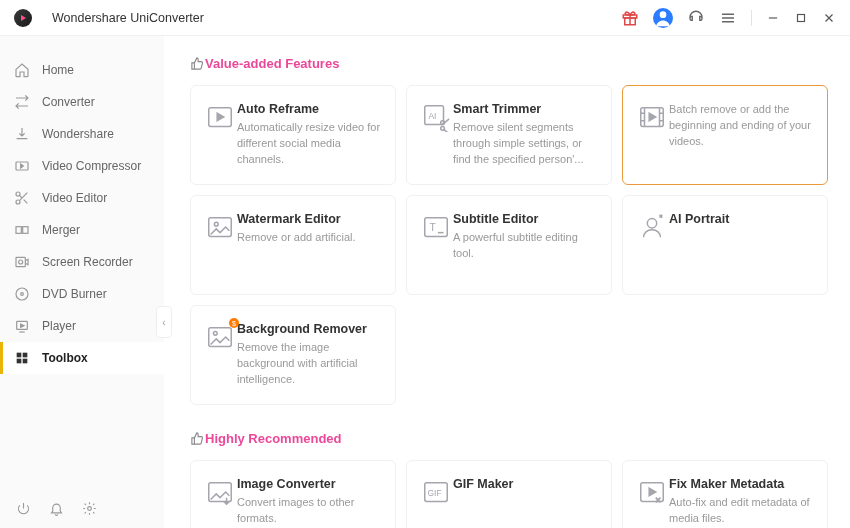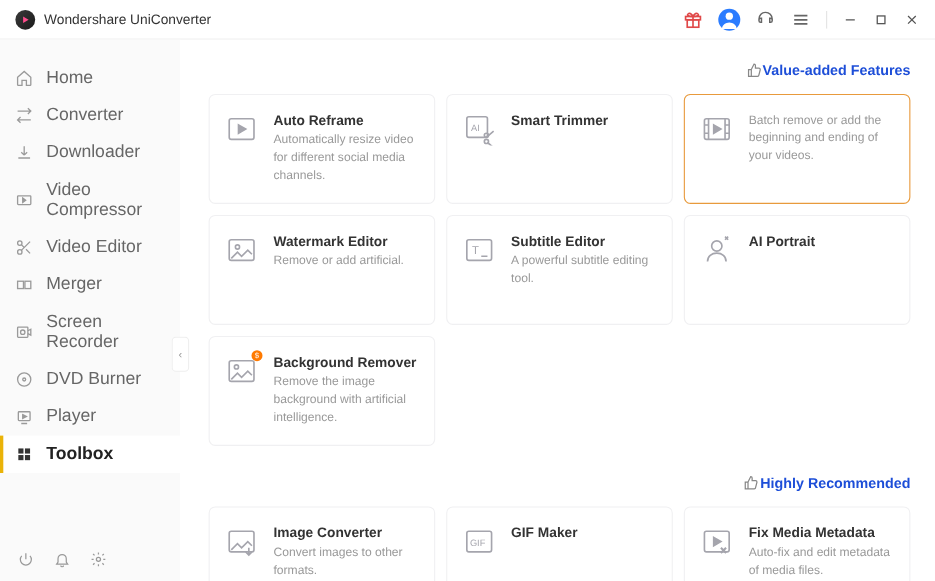--- a/index.html
+++ b/index.html
@@ -1,42 +1,42 @@
 <!DOCTYPE html>
 <html><head>
   <meta charset="utf-8">
   <style>
     * { margin: 0; padding: 0; box-sizing: border-box; }
     body { font-family: -apple-system, BlinkMacSystemFont, "Segoe UI", Arial, sans-serif; background: #f5f5f7; width: 850px; height: 528px; overflow: hidden; }
     .app { display: flex; flex-direction: column; height: 100%; background: #fff; }
     .titlebar { display: flex; align-items: center; height: 36px; padding: 0 14px; border-bottom: 1px solid #f0f0f0; }
-    .logo-group { display: flex; align-items: center; gap: 8px; }
+    .logo-group { display: flex; align-items: center; gap: 20px; }
     .logo-circle { width: 18px; height: 18px; border-radius: 50%; background: linear-gradient(135deg, #3a3a3a, #1a1a1a); display: flex; align-items: center; justify-content: center; }
     .logo-tri { width: 0; height: 0; border-left: 5px solid #ff4d8d; border-top: 3px solid transparent; border-bottom: 3px solid transparent; margin-left: 1px; }
     .app-title { font-size: 12.5px; color: #333; font-weight: 500; }
     .tb-spacer { flex: 1; }
     .tb-icons { display: flex; align-items: center; gap: 14px; }
     .tb-icon { width: 18px; height: 18px; color: #666; display: flex; align-items: center; justify-content: center; cursor: pointer; }
     .tb-user { width: 20px; height: 20px; border-radius: 50%; background: #2b7cff; display: flex; align-items: center; justify-content: center; }
     .tb-sep { width: 1px; height: 16px; background: #e3e3e3; }
     .win-ctrl { width: 14px; height: 14px; color: #555; cursor: pointer; display: flex; align-items: center; justify-content: center; }
     .body { display: flex; flex: 1; min-height: 0; }
     .sidebar { width: 164px; background: #fafafa; display: flex; flex-direction: column; padding-top: 18px; position: relative; }
-    .nav-item { display: flex; align-items: center; gap: 12px; padding: 8px 14px; font-size: 16px; color: #666; cursor: pointer; }
+    .nav-item { display: flex; align-items: center; gap: 12px; padding: 8px 14px; font-size: 12px; color: #666; cursor: pointer; }
     .nav-item.active { background: #fff; border-left: 3px solid #eab308; padding-left: 11px; color: #222; font-weight: 700; }
     .nav-icon { width: 16px; height: 16px; flex: none; color: #9a9a9a; display: flex; align-items: center; justify-content: center; }
     .nav-item.active .nav-icon { color: #333; }
     .side-footer { margin-top: auto; display: flex; gap: 18px; padding: 12px 16px; color: #999; }
     .side-footer .ic { width: 15px; height: 15px; cursor: pointer; }
     .collapse-tab { position: absolute; right: -8px; top: 270px; width: 16px; height: 32px; background: #fff; border: 1px solid #eee; border-radius: 4px; display: flex; align-items: center; justify-content: center; font-size: 10px; color: #999; cursor: pointer; }
     .main { flex: 1; background: #fff; padding: 20px 22px 0 26px; overflow-y: auto; }
-    .section-head { display: flex; align-items: center; gap: 0; margin-bottom: 14px; font-size: 13px; font-weight: 700; color: #1d4ed8; justify-content: flex-end; }
+    .section-head { display: flex; align-items: center; gap: 0; margin-bottom: 14px; font-size: 13px; font-weight: 700; color: #ec4899; }
     .s-ico { width: 15px; height: 15px; color: #888; }
     .cards { display: grid; grid-template-columns: repeat(3, 1fr); gap: 10px; margin-bottom: 26px; }
-    .card { display: flex; gap: 14px; padding: 16px 14px; border: 1px solid #f0f0f2; border-radius: 6px; background: #fff; cursor: pointer; min-height: 100px; }
+    .card { display: flex; gap: 2px; padding: 16px 14px; border: 1px solid #f0f0f2; border-radius: 6px; background: #fff; cursor: pointer; min-height: 100px; }
     .card.highlighted { border: 1.5px solid #e89a3c; }
     .card-icon { width: 30px; height: 30px; flex: none; color: #a5a5ad; display: flex; align-items: center; justify-content: center; position: relative; }
     .card-badge { position: absolute; top: -4px; right: -4px; width: 10px; height: 10px; border-radius: 50%; background: #ff7a00; color: #fff; font-size: 7px; display: flex; align-items: center; justify-content: center; }
     .card-body { flex: 1; }
     .card-title { font-size: 12.5px; font-weight: 600; color: #333; margin-bottom: 4px; }
     .card-desc { font-size: 11px; color: #999; line-height: 1.45; }
     svg { width: 100%; height: 100%; }
   </style>
 </head>
 <body>
@@ -110,21 +110,21 @@
             </svg>
           </span>
           <span>Converter</span>
         </div>
       <div class="nav-item">
           <span class="nav-icon">
             <svg viewBox="0 0 24 24" fill="none" stroke="currentColor" stroke-width="1.8">
               <path d="M12 3v12m0 0l-4-4m4 4l4-4M4 19h16"></path>
             </svg>
           </span>
-          <span>Downloader</span>
+          <span>Wondershare</span>
         </div>
       <div class="nav-item">
           <span class="nav-icon">
             <svg viewBox="0 0 24 24" fill="none" stroke="currentColor" stroke-width="1.8">
               <rect x="3" y="6" width="18" height="12" rx="1"></rect>
               <path d="M10 9l4 3-4 3V9z" fill="currentColor"></path>
             </svg>
           </span>
           <span>Video Compressor</span>
         </div>
@@ -230,20 +230,21 @@
               <svg viewBox="0 0 32 32" fill="none" stroke="currentColor" stroke-width="1.6">
                 <rect x="4" y="4" width="20" height="20" rx="2"></rect>
                 <text x="8" y="18" font-size="9" fill="currentColor" stroke="none">AI</text>
                 <circle cx="23" cy="22" r="2"></circle>
                 <circle cx="23" cy="28" r="2"></circle>
                 <path d="M30 18l-6 5m6 11l-6-5"></path>
               </svg>
             </div>
             <div class="card-body">
               <div class="card-title">Smart Trimmer</div>
+              <div class="card-desc">Remove silent segments through simple settings, or find the specified person'...</div>
             </div>
           </div>
         <div class="card highlighted">
             <div class="card-icon">
               <svg viewBox="0 0 32 32" fill="none" stroke="currentColor" stroke-width="1.6">
                 <rect x="4" y="6" width="24" height="20" rx="2"></rect>
                 <path d="M8 6v20M24 6v20M4 12h4M4 20h4M24 12h4M24 20h4M13 12l7 4-7 4v-8z" fill="currentColor"></path>
               </svg>
             </div>
             <div class="card-body">
@@ -336,20 +337,20 @@
           </div>
         <div class="card">
             <div class="card-icon">
               <svg viewBox="0 0 32 32" fill="none" stroke="currentColor" stroke-width="1.6">
                 <rect x="4" y="6" width="24" height="20" rx="2"></rect>
                 <path d="M13 12l7 4-7 4v-8z" fill="currentColor"></path>
                 <path d="M20 22l5 5m0-5l-5 5" stroke-width="2"></path>
               </svg>
             </div>
             <div class="card-body">
-              <div class="card-title">Fix Media Metadata</div>
+              <div class="card-title">Fix Maker Metadata</div>
               <div class="card-desc">Auto-fix and edit metadata of media files.</div>
             </div>
           </div>
       </div>
     </div>
   </div>
 </div>
 
 </body></html>

